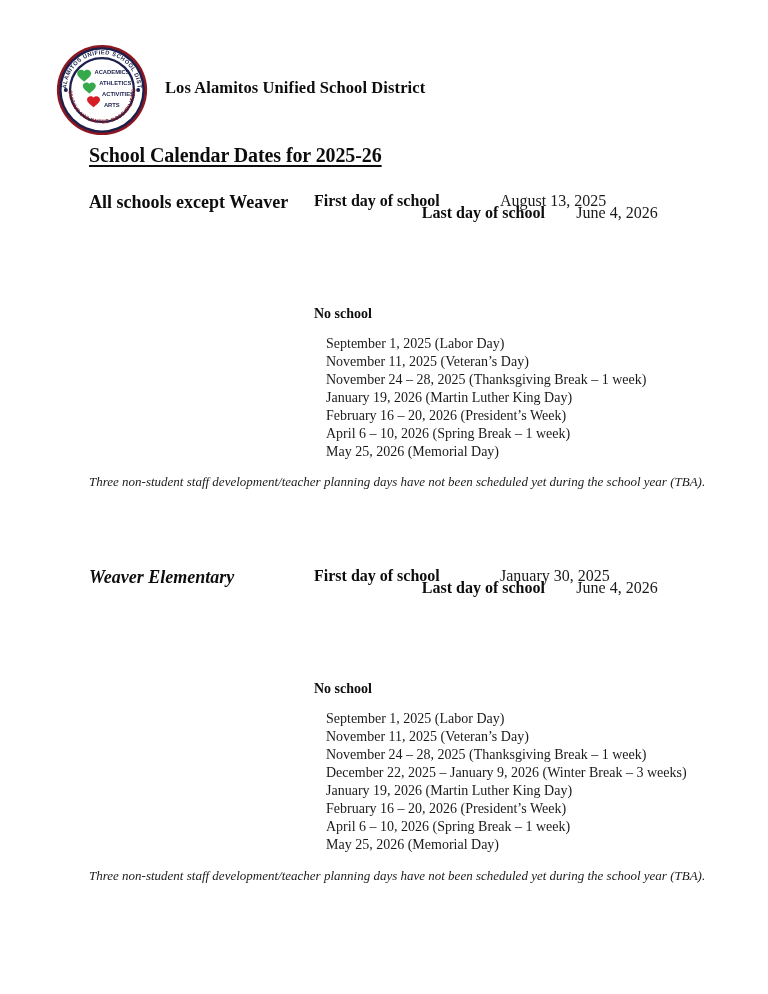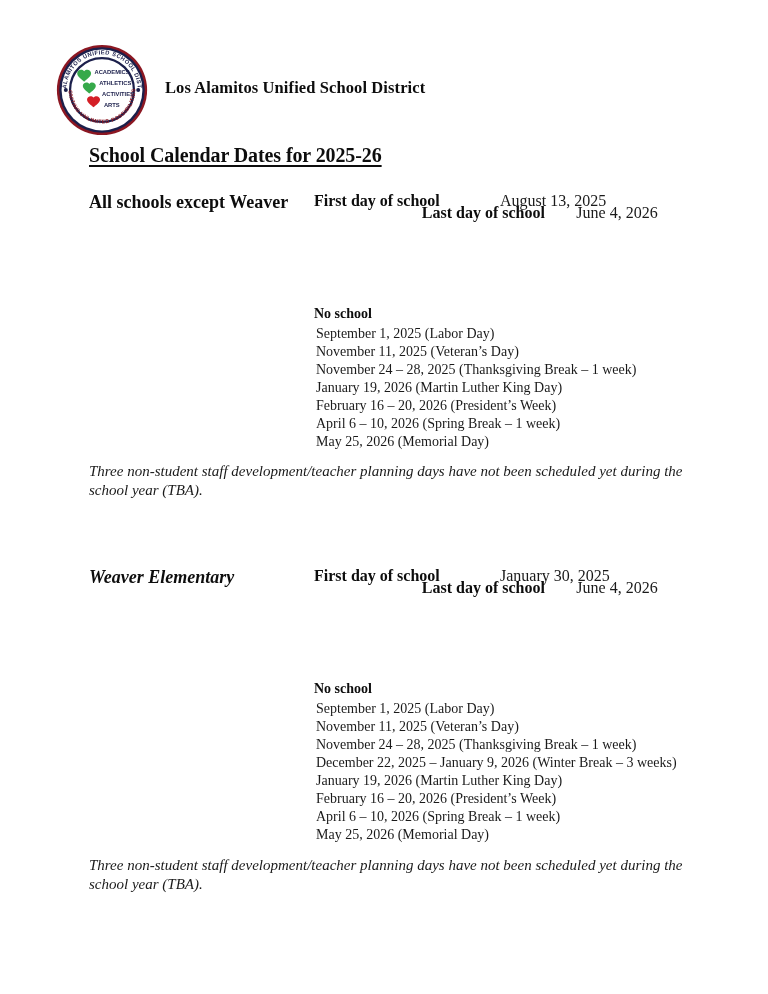--- a/index.html
+++ b/index.html
@@ -99,38 +99,39 @@
   }
   .no-school-title {
     font-size: 14px;
     font-weight: bold;
     color: #0d0d0d;
     line-height: 18px;
     margin-top: 41px;
   }
   .no-school-list {
     list-style: none;
-    margin: 2px;
+    margin: 12px;
     padding: 0;
   }
   .no-school-list li {
     font-size: 14px;
     line-height: 18px;
     color: #1a1a1a;
     white-space: nowrap;
   }
 
   .note {
     position: absolute;
     left: 89px;
     width: 625px;
-    font-size: 15px;
+    font-size: 13px;
     font-style: italic;
     line-height: 19px;
     color: #1a1a1a;
+    margin-top: 10px;
   }
   #note-0 { top: 462px; }
   #note-1 { top: 856px; }
 </style>
 </head>
 <body>
 
 <div class="header">
   <div class="logo">
     <svg viewBox="0 0 100 100" width="94" height="94" aria-hidden="true">

